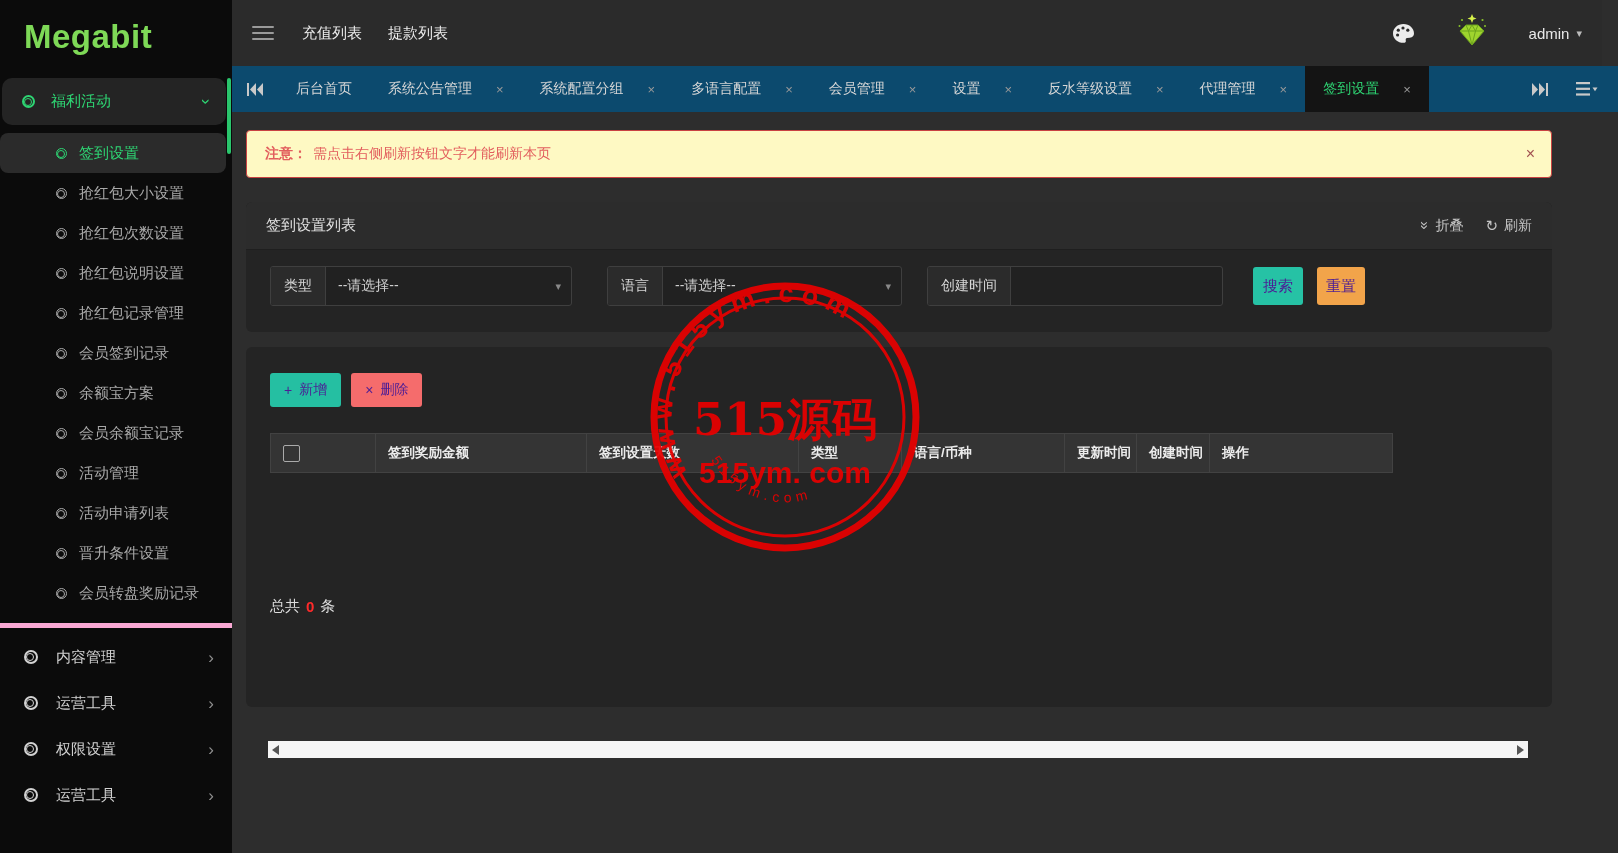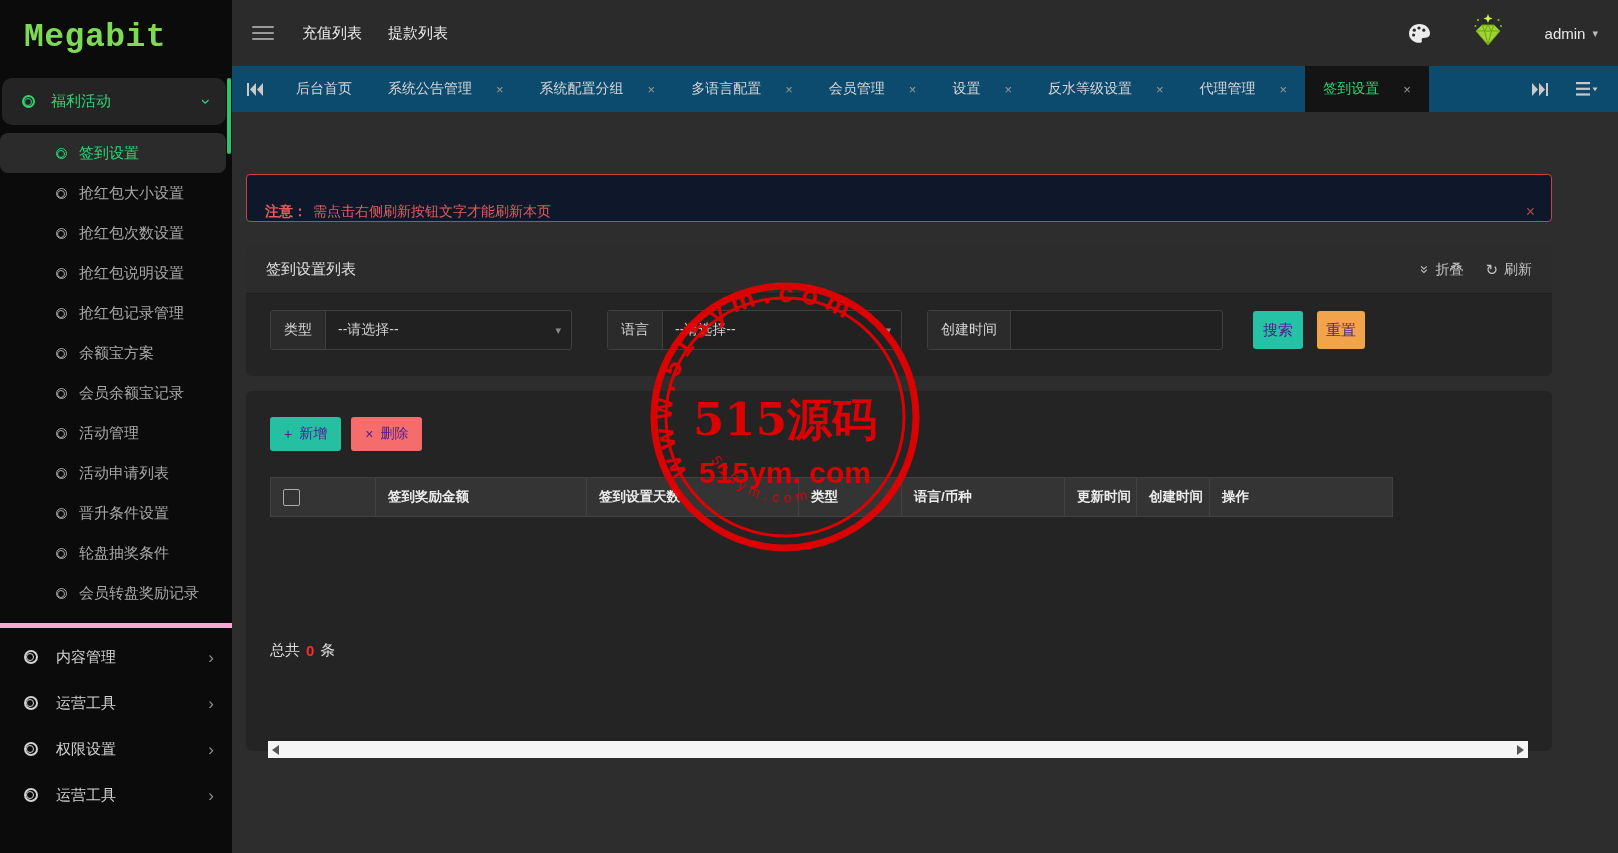--- a/index.html
+++ b/index.html
@@ -5,60 +5,60 @@
   * { box-sizing: border-box; margin: 0; padding: 0; }
   html,body { width:1618px; height:853px; }
   body {
     background:#2d2d2d;
     font-family:"Liberation Sans","DejaVu Sans",sans-serif;
     overflow:hidden; position:relative; color:#ddd;
   }
 
   
   .sidebar { position:absolute; left:0; top:0; width:232px; height:853px; background:#0b0b0b; z-index:5; overflow:hidden; }
-  .logo { height:74px; display:flex; align-items:center; padding-left:24px; font-size:33px; font-weight:bold; color:#7ed957; letter-spacing:.5px;font-family:Liberation Mono, monospace; }
+  .logo { height:74px; display:flex; align-items:center; padding-left:24px; font-size:33px; font-weight:bold; color:#7ed957; letter-spacing:.5px; }
   .side-scroll-thumb { position:absolute; top:78px; right:1px; width:4px; height:76px; border-radius:2px; background:#2dd977; opacity:.9; }
   .menu-parent { margin:4px 6px 8px 2px; height:47px; background:#242424; border-radius:10px; display:flex; align-items:center; padding:0 16px 0 20px; color:#2ed573; font-size:15px; cursor:pointer;text-align:center; }
   .menu-parent .ring { margin-right:16px; }
   .menu-parent .chev { margin-left:auto; color:#2ed573; }
   .ring { display:inline-block; width:13px; height:13px; border:2px solid currentColor; border-radius:50%; position:relative; flex:none; }
   .ring::after { content:""; position:absolute; left:0; top:1px; width:6px; height:6px; border:1.5px solid currentColor; border-radius:50%; }
   .sub-item { height:40px; display:flex; align-items:center; padding-left:56px; color:#a9a9a9; font-size:15px; cursor:pointer; }
   .sub-item .ring { width:11px; height:11px; margin-right:12px; border-width:1.5px; }
   .sub-item.active { background:#2b2b2b; border-radius:8px; margin-right:6px; color:#2ed573; }
   .sections { margin-top:10px; border-top:5px solid #f9a8d4; padding-top:6px; }
   .section-item { height:46px; display:flex; align-items:center; padding:0 18px 0 24px; color:#d2d2d2; font-size:15px; cursor:pointer; }
   .section-item .ring { width:14px; height:14px; margin-right:18px; }
   .section-item .chev { margin-left:auto; color:#8f8f8f; }
   .chev { font-size:17px; line-height:1; }
   .chev.down { transform:rotate(90deg); }
 
   
-  .navbar { position:absolute; left:232px; top:0; right:0; height:66px; background:#2b2b2b; display:flex; align-items:center; padding:0 20px; }
+  .navbar { position:absolute; left:232px; top:0; right:16px; height:66px; background:#2b2b2b; display:flex; align-items:center; padding:0 20px; }
   .burger { width:22px; display:flex; flex-direction:column; gap:4px; margin-right:28px; cursor:pointer; }
   .burger span { height:2px; background:#9a9a9a; border-radius:1px; }
   .nav-link { color:#ededed; font-size:15px; margin-right:26px; cursor:pointer; }
   .nav-right { margin-left:auto; display:flex; align-items:center; gap:36px; }
   .icon-btn { cursor:pointer; display:flex; align-items:center; }
   .admin { display:flex; align-items:center; gap:7px; color:#e8e8e8; font-size:15px; cursor:pointer; }
   .admin .caret { color:#bbb; font-size:11px; }
 
   
   .tabbar { position:absolute; left:232px; top:66px; right:0; height:46px; background:#0c4a6e; display:flex; align-items:stretch; }
   .tab-nav { width:46px; display:flex; align-items:center; justify-content:center; cursor:pointer; flex:none; }
   .tabs { display:flex; align-items:stretch; overflow:hidden; }
   .tab { display:flex; align-items:center; padding:0 18px; color:#d6d6d6; font-size:14px; cursor:pointer; gap:24px; white-space:nowrap; }
   .tab.active { background:#141414; color:#2ed573; }
   .tab-close { color:#9a9a9a; font-size:13px; cursor:pointer; }
   .tabbar-right { margin-left:auto; display:flex; gap:28px; padding-right:20px; align-items:center; flex:none; }
 
   
   .content { position:absolute; left:232px; top:112px; right:0; bottom:0; background:#2d2d2d; padding:18px 66px 0 14px; overflow:hidden; }
 
-  .alert { height:48px; background:#0f172a; border:1px solid #c94242; border-radius:4px; display:flex; align-items:flex-end; padding:0 18px; color:#e25d5d; font-size:14px; position:relative;margin-top:44px; }
+  .alert { height:48px; background:#fef9c3; border:1px solid #c94242; border-radius:4px; display:flex; align-items:center; padding:0 18px; color:#e25d5d; font-size:14px; position:relative; }
   .alert b { margin-right:6px; }
   .alert-close { position:absolute; right:16px; color:#a15050; font-size:16px; cursor:pointer; }
 
   .panel1 { margin-top:24px; border-radius:6px; overflow:hidden; background:#242424; }
   .panel-head { height:48px; background:#2c2c2c; display:flex; align-items:center; padding:0 20px; font-size:15px; color:#e0e0e0; border-bottom:1px solid #1f1f1f; }
   .panel-tools { margin-left:auto; display:flex; gap:22px; color:#c3c3c3; font-size:14px; }
   .tool { display:flex; gap:6px; align-items:center; cursor:pointer; }
   .collapse-icon { display:inline-block; transform:rotate(90deg); font-size:15px; }
   .refresh-icon { font-size:15px; }
 
@@ -129,41 +129,41 @@
     <div class="sub-item">
       <span class="ring"></span>
       <span>抢红包说明设置</span>
     </div>
     <div class="sub-item">
       <span class="ring"></span>
       <span>抢红包记录管理</span>
     </div>
     <div class="sub-item">
       <span class="ring"></span>
+      <span>会员签到记录</span>
+    </div>
+    <div class="sub-item">
+      <span class="ring"></span>
       <span>余额宝方案</span>
     </div>
     <div class="sub-item">
       <span class="ring"></span>
       <span>会员余额宝记录</span>
     </div>
     <div class="sub-item">
       <span class="ring"></span>
       <span>活动管理</span>
     </div>
     <div class="sub-item">
       <span class="ring"></span>
       <span>活动申请列表</span>
     </div>
     <div class="sub-item">
       <span class="ring"></span>
       <span>晋升条件设置</span>
-    </div>
-    <div class="sub-item">
-      <span class="ring"></span>
-      <span>轮盘抽奖条件</span>
     </div>
     <div class="sub-item">
       <span class="ring"></span>
       <span>会员转盘奖励记录</span>
     </div>
   </nav>
 
   <div class="sections">
     <div class="section-item">
       <span class="ring"></span>

